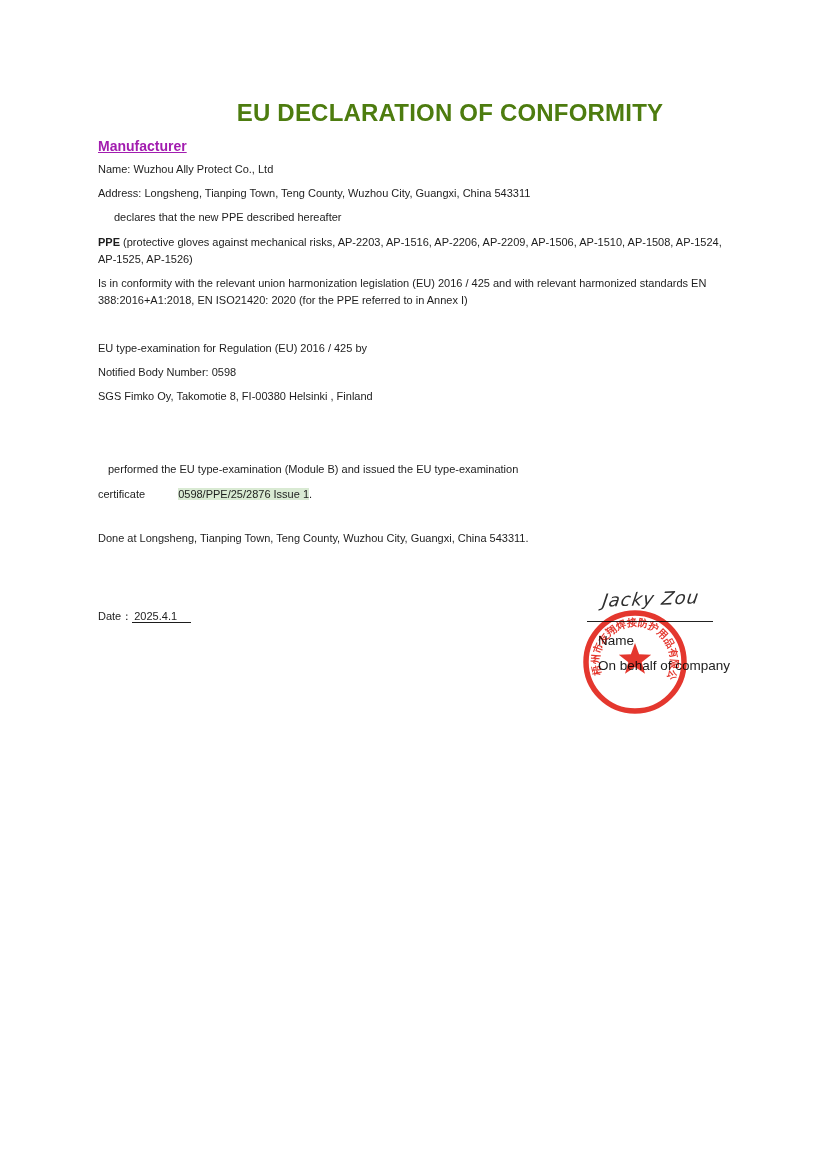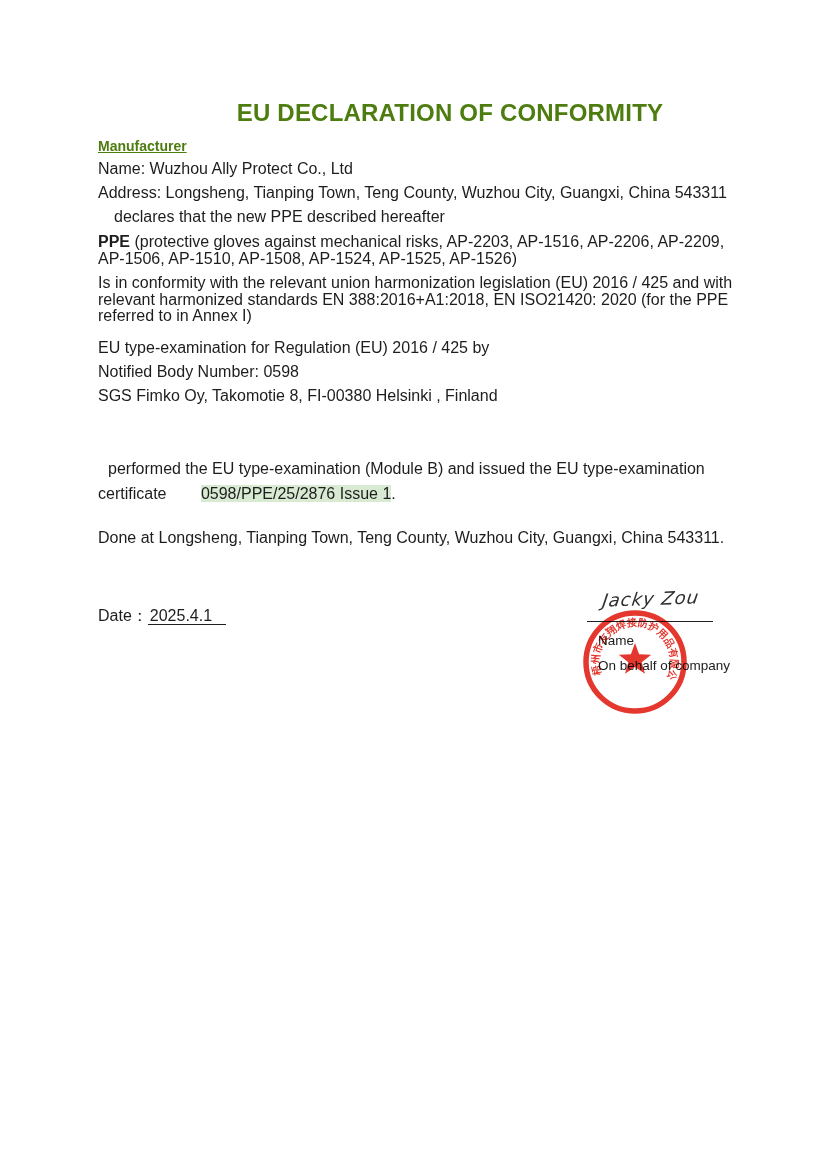--- a/index.html
+++ b/index.html
@@ -25,28 +25,28 @@
     font-size: 24px;
     font-weight: bold;
     color: #4d7c0f;
     letter-spacing: 0.2px;
     margin-left: 35px;
   }
   .para {
     position: absolute;
     left: 98px;
     width: 642px;
-    font-size: 16px;
+    font-size: 11px;
     line-height: 16.5px;
   }
   .heading {
     font-size: 14px;
     font-weight: bold;
     text-decoration: underline;
-    color: #4d7c0f;
+    color: #a21caf;
   }
   .b { font-weight: bold; margin-top: 37px; }
   .hl { background: #d9ead3; margin-left: 30px; }
   .date-value {
     border-bottom: 1.3px solid #1d1d1d;
     padding-right: 14px;
     padding-left: 2px;
   }
   .signature {
     position: absolute;

